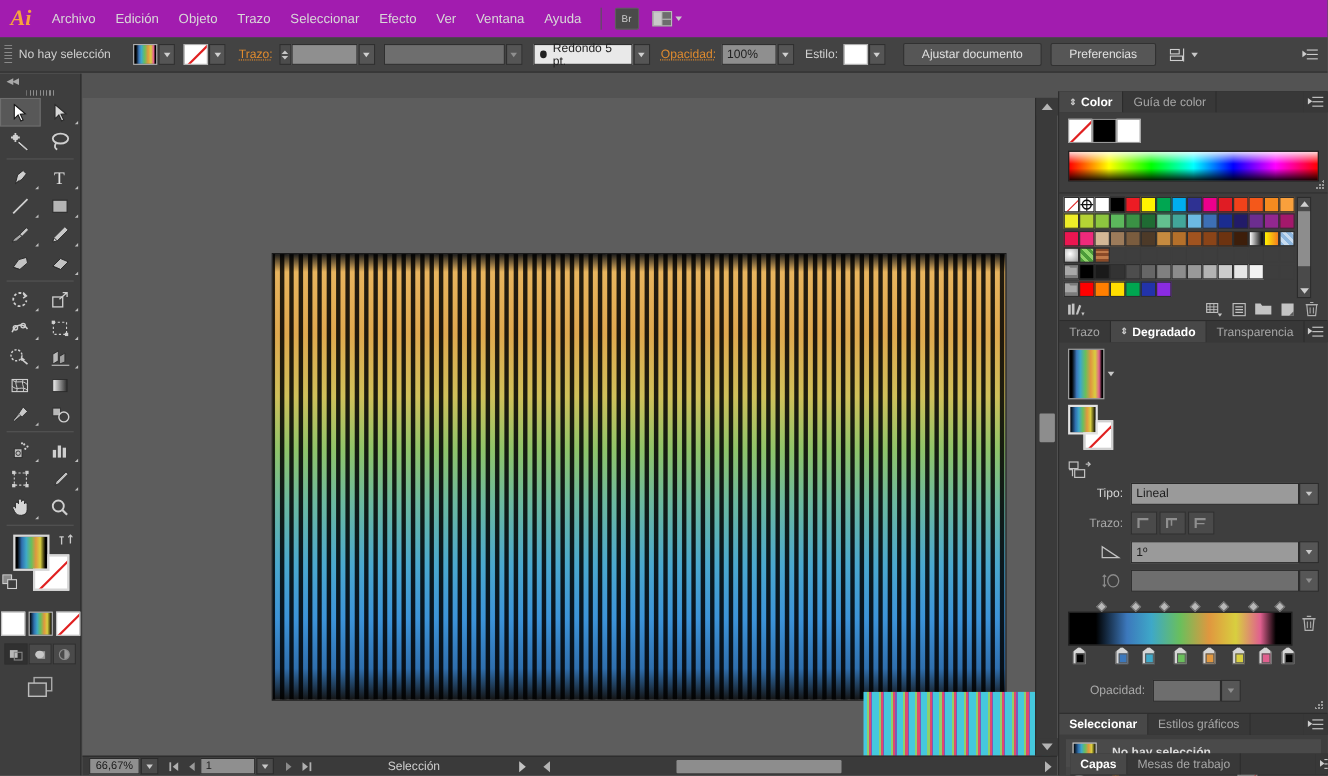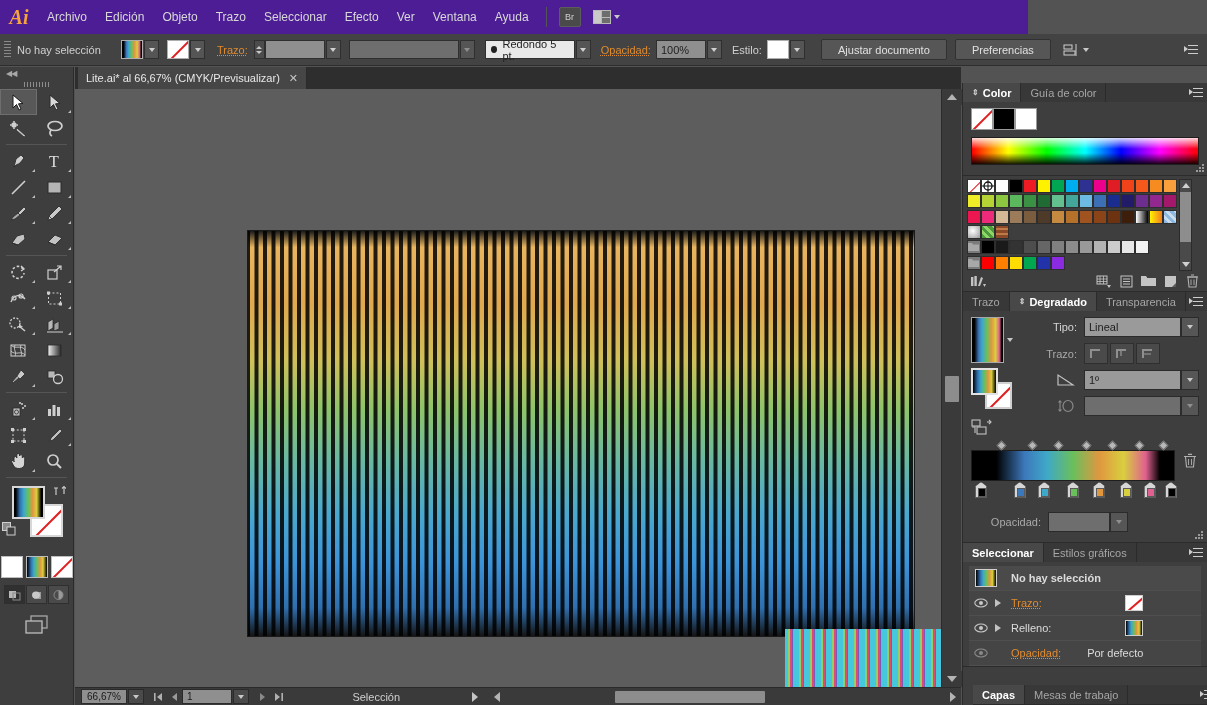--- a/index.html
+++ b/index.html
@@ -7,22 +7,22 @@
     width:1207px; height:705px; overflow:hidden;
     background:#535353;
     font-family:"Liberation Sans", sans-serif;
     font-size:11px; color:#d4d4d4;
     -webkit-font-smoothing:antialiased;
   }
   #app { position:relative; width:1207px; height:705px; }
 
   
   .menubar {
-    position:absolute; left:0; top:0; width:1028px; height:34px;
-    background:#4c1d95; display:flex; align-items:center;
+    position:absolute; left:0; top:0; width:1207px; height:34px;
+    background:#a21caf; display:flex; align-items:center;
   }
   .ai-logo {
     width:38px; height:34px; display:flex; align-items:center; justify-content:center;
     color:#f7a43d; font-size:20px; font-weight:bold; font-style:italic;
     font-family:"Liberation Serif", serif;
   }
   .menu-item {
     padding:0 9px; height:34px; line-height:34px; font-size:12px; color:#d8d8d8;
     white-space:nowrap; cursor:default;
   }
@@ -701,26 +701,20 @@
     </div>
 
     <div class="screenmode">
       <svg width="26" height="22" viewBox="0 0 26 22">
           <rect x="7" y="2" width="16" height="12" fill="none" stroke="#a8a8a8" stroke-width="1.3"></rect>
           <rect x="2" y="7" width="16" height="12" fill="#4a4a4a" stroke="#bdbdbd" stroke-width="1.3"></rect>
         </svg>
     </div>
   </div>
 
-  <div class="tabbar">
-    <div class="doctab">
-      <span class="doctab-title">Lite.ai* al 66,67% (CMYK/Previsualizar)</span>
-      <span class="doctab-x">✕</span>
-    </div>
-  </div>
 
   <div class="canvaswrap">
     <div class="artboard">
       <div class="stripes"></div>
     </div>
     <div class="artboard2"></div>
   </div>
 
   <div class="vscroll">
     <div class="sb-arrow" style="left:0;top:0;width:20px;height:16px;">
@@ -982,21 +976,21 @@
           <div class="panelmenu-ico">
               <i></i>
               <i></i>
               <i></i>
             </div>
         </div>
       </div>
 
       <div style="padding:6px 8px 4px 8px;position:relative">
 
-        <div style="display:flex;">
+        <div style="display:flex;flex-direction:column;">
 
           <div style="width:56px;">
             <div style="display:flex;align-items:center;gap:3px;">
               <div class="gthumb" style="background:linear-gradient(to right,#000 0%,#000 8%,#3c78bc 22%,#3ea8c8 33%,#6abf5c 48%,#e0973f 63%,#d8cf3f 76%,#e0608f 88%,#000 96%,#000 100%);"></div>
               <div class="caret"></div>
             </div>
             <div class="gselwrap" style="margin-top:5px">
               <div class="gsel-fill" style="background:linear-gradient(to right,#000 0%,#2f6fae 20%,#3ea8c8 34%,#6abf5c 50%,#e0973f 66%,#d8cf3f 80%,#000 100%);"></div>
               <div class="gsel-stroke"></div>
             </div>

